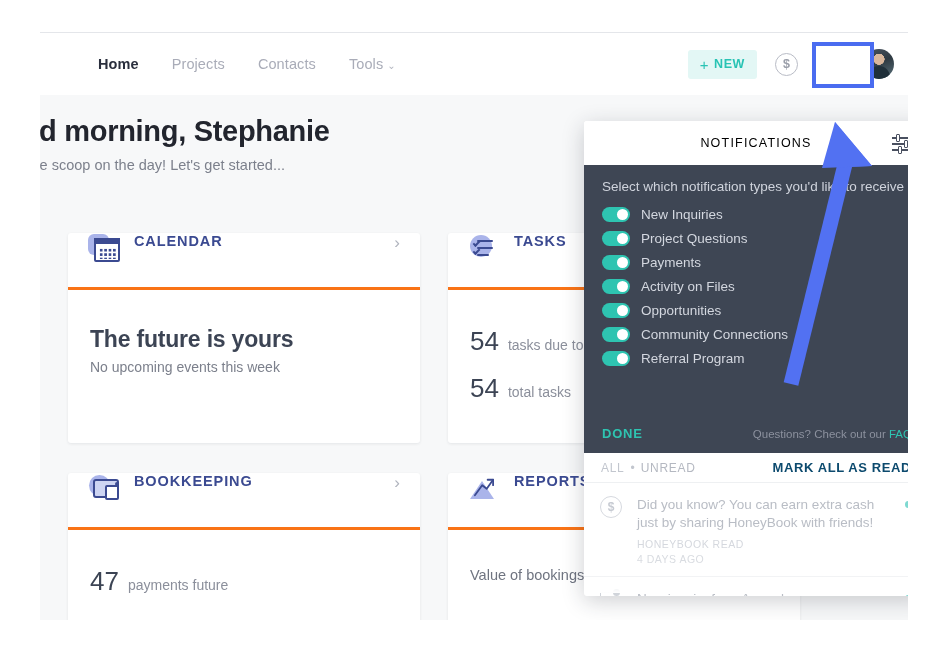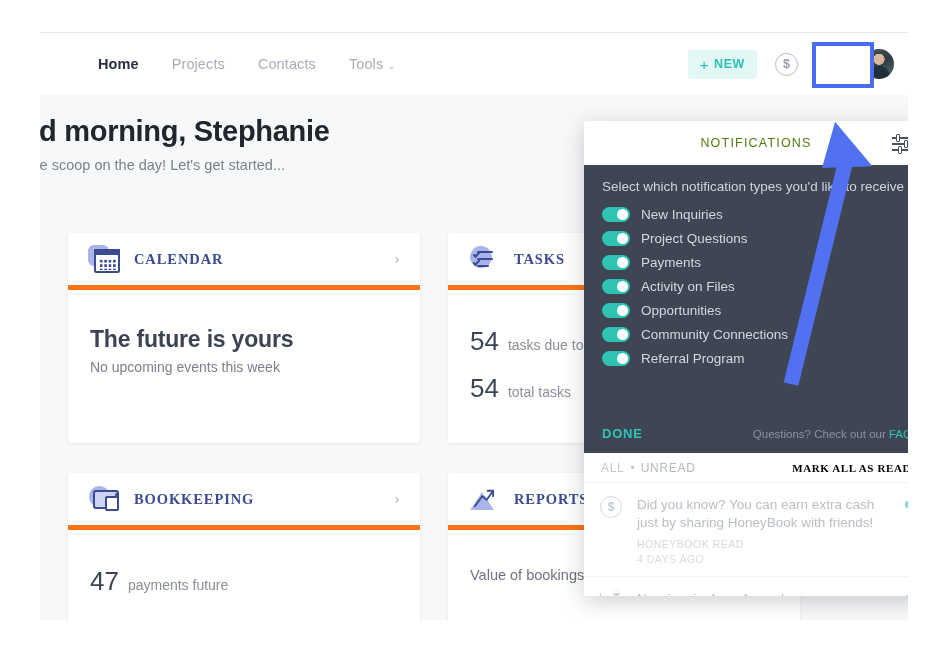--- a/index.html
+++ b/index.html
@@ -84,23 +84,22 @@
     position:absolute; left:28px; top:200px;
     width: 790px;
     display:grid; grid-template-columns: 352px 352px; gap: 30px 28px;
   }
   .card {
     background:#ffffff; border-radius:3px;
     box-shadow: 0 1px 3px rgba(36,42,56,.09);
     overflow:hidden;
   }
   .card-head {
-    height:57px; display:flex; align-items:center; padding:0 20px;
-    border-bottom:5px solid #f97316;
-    font-family:Liberation Serif, serif;
+    height:57px; display:flex; align-items:flex-start; padding:0 20px;
+    border-bottom:3px solid #f97316;
   }
   .card-icon { width:33px; height:30px; position:relative; flex:0 0 auto; }
   .card-title {
     font-size:14.5px; font-weight:bold; letter-spacing:.9px; color:#3b4a91;
     margin-left:13px; white-space:nowrap;
   }
   .card-chev { margin-left:auto; color:#b0b4be; font-size:17px; cursor:pointer; }
   .card-body { padding: 36px 22px 26px 22px; height:153px; }
   .big-title { font-size:23px; font-weight:bold; color:#3c4454; letter-spacing:-.2px; }
   .sub-line { font-size:14px; color:#7c808c; margin-top:6px; }
@@ -171,21 +170,21 @@
     width:344px; height:475px;
     background:#ffffff; border-radius:3px;
     box-shadow: 0 5px 22px rgba(30,36,50,.22);
     overflow:hidden; z-index:30;
   }
   .notif-head {
     height:44px; display:flex; align-items:center; justify-content:center;
     position:relative; background:#fff;
   }
   .notif-head-title {
-    font-size:12.5px; letter-spacing:1.2px; color:#4d7c0f;
+    font-size:12.5px; letter-spacing:1.2px; color:#000000;
   }
   .sliders-icon {
     position:absolute; right:16px; top:13px; width:20px; height:18px; cursor:pointer;
   }
   .sliders-icon i {
     position:absolute; left:0; width:20px; height:1.6px; background:#4a5060;
   }
   .sliders-icon b {
     position:absolute; width:4px; height:8px; background:#fff;
     border:1.6px solid #4a5060; border-radius:1px;
@@ -220,22 +219,22 @@
   .faq-link { color:#2ec4b1; cursor:pointer; }
 
   .notif-tabs {
     height:30px; display:flex; align-items:center; padding:0 17px;
     background:#fff; border-bottom:1px solid #eef0f2;
   }
   .tab-all { font-size:12px; letter-spacing:.7px; color:#c2c6ce; cursor:pointer; }
   .tab-dot { font-size:12px; color:#c2c6ce; margin:0 6px; }
   .tab-unread { font-size:12px; letter-spacing:.7px; color:#b4b8c1; cursor:pointer; }
   .mark-read {
-    margin-left:auto; font-size:11px; letter-spacing:.6px;
-    color:#000000; font-weight:bold; cursor:pointer;font-family:Liberation Serif, serif;
+    margin-left:auto; font-size:13px; letter-spacing:.6px;
+    color:#0c4a6e; font-weight:bold; cursor:pointer;
   }
 
   .notif-list { background:#fff; position:relative; height:110px; }
   .notif-item {
     display:flex; gap:13px; padding:13px 16px 11px 16px;
     border-bottom:1px solid #f1f2f4; cursor:pointer;
   }
   .ni-icon { width:24px; height:24px; flex:0 0 auto; position:relative; }
   .ni-dollar {
     width:22px; height:22px; border-radius:50%;

